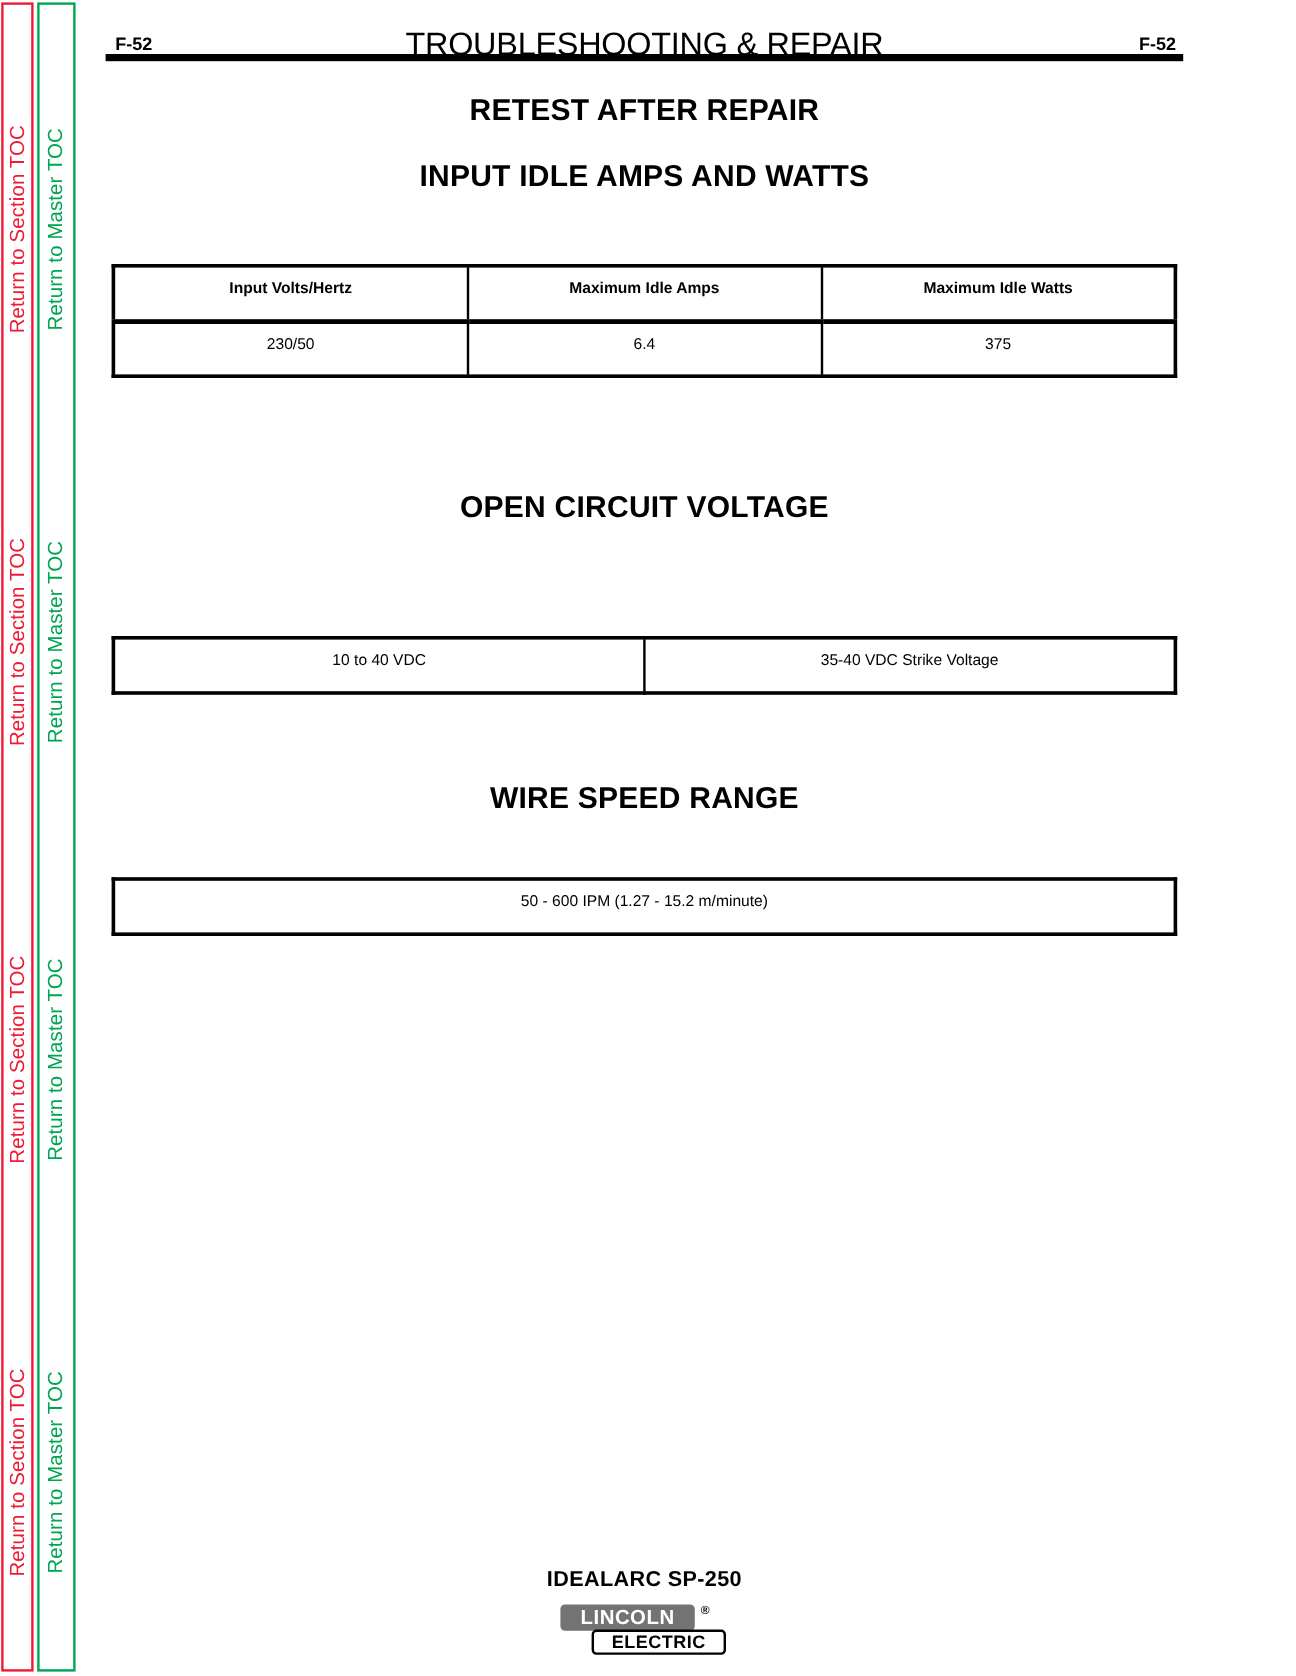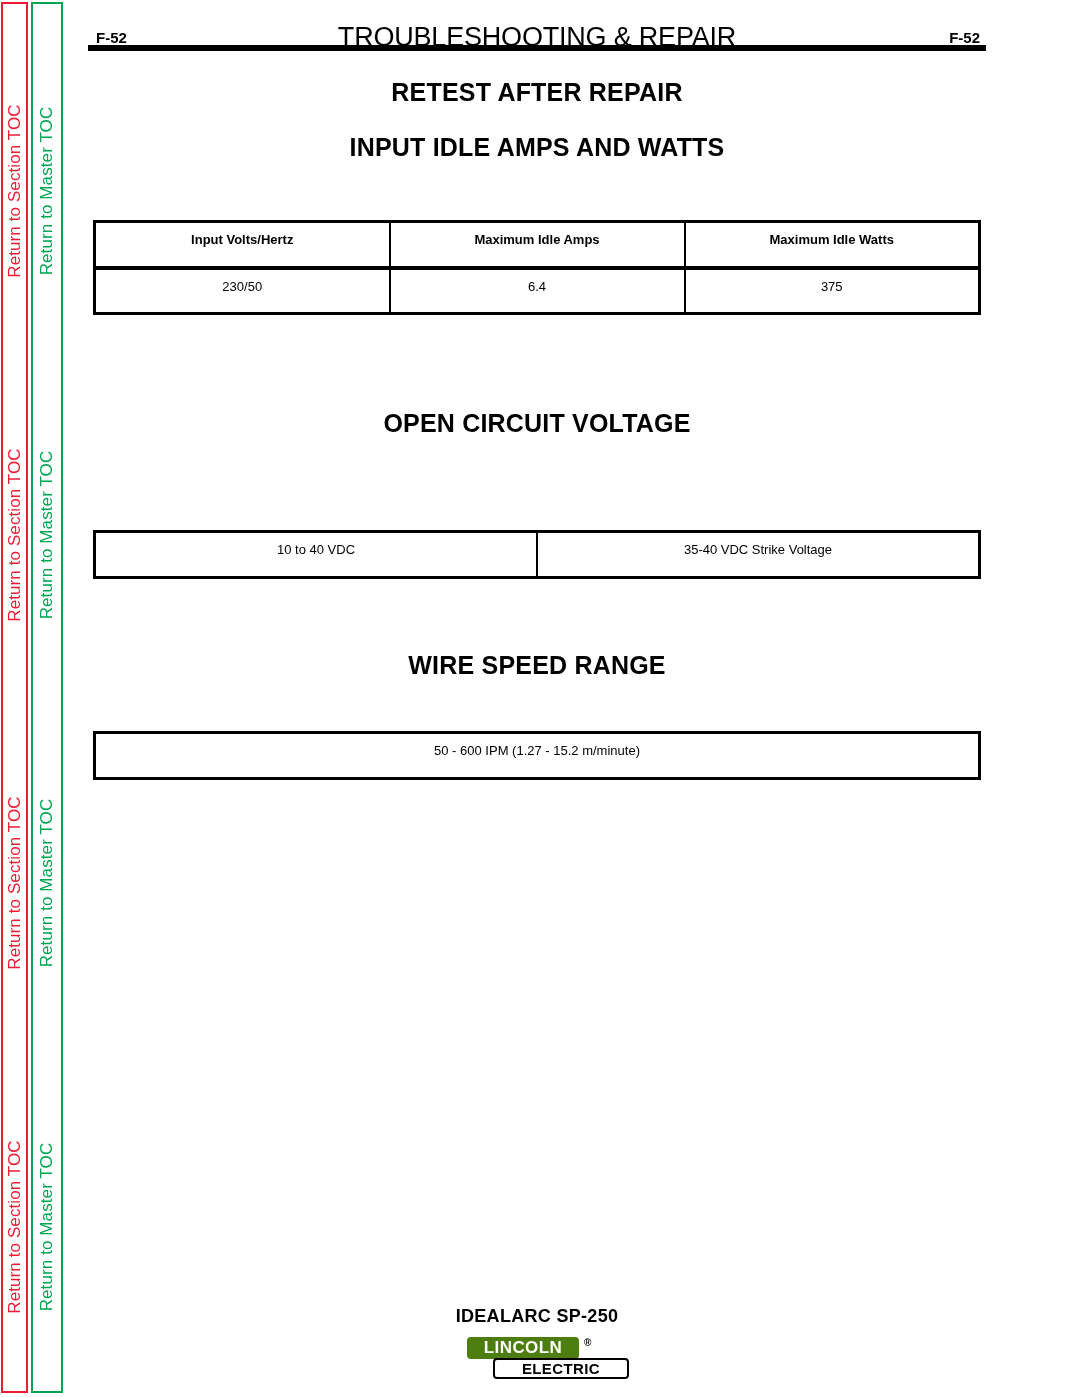--- a/index.html
+++ b/index.html
@@ -170,42 +170,42 @@
     margin-top: 10px;
     width: 140px;
     height: 44px;
   }
   .logo-lincoln {
     position: absolute;
     left: 0;
     top: 0;
     width: 112px;
     height: 22px;
-    background: #4d7c0f;
+    background: #737373;
     border-radius: 4px;
     color: #ffffff;
     font-size: 17px;
     font-weight: bold;
     line-height: 22px;
     text-align: center;
     letter-spacing: 0.4px;
   }
   .logo-reg {
     position: absolute;
     left: 117px;
     top: 1px;
     font-size: 10px;
     font-weight: bold;
     line-height: 10px;
   }
   .logo-electric {
     position: absolute;
     left: 26px;
     top: 21px;
-    width: 136px;
+    width: 112px;
     height: 21px;
     background: #ffffff;
     border: 2px solid #000000;
     border-radius: 4px;
     box-sizing: border-box;
     color: #000000;
     font-size: 15px;
     font-weight: bold;
     line-height: 17px;
     text-align: center;

